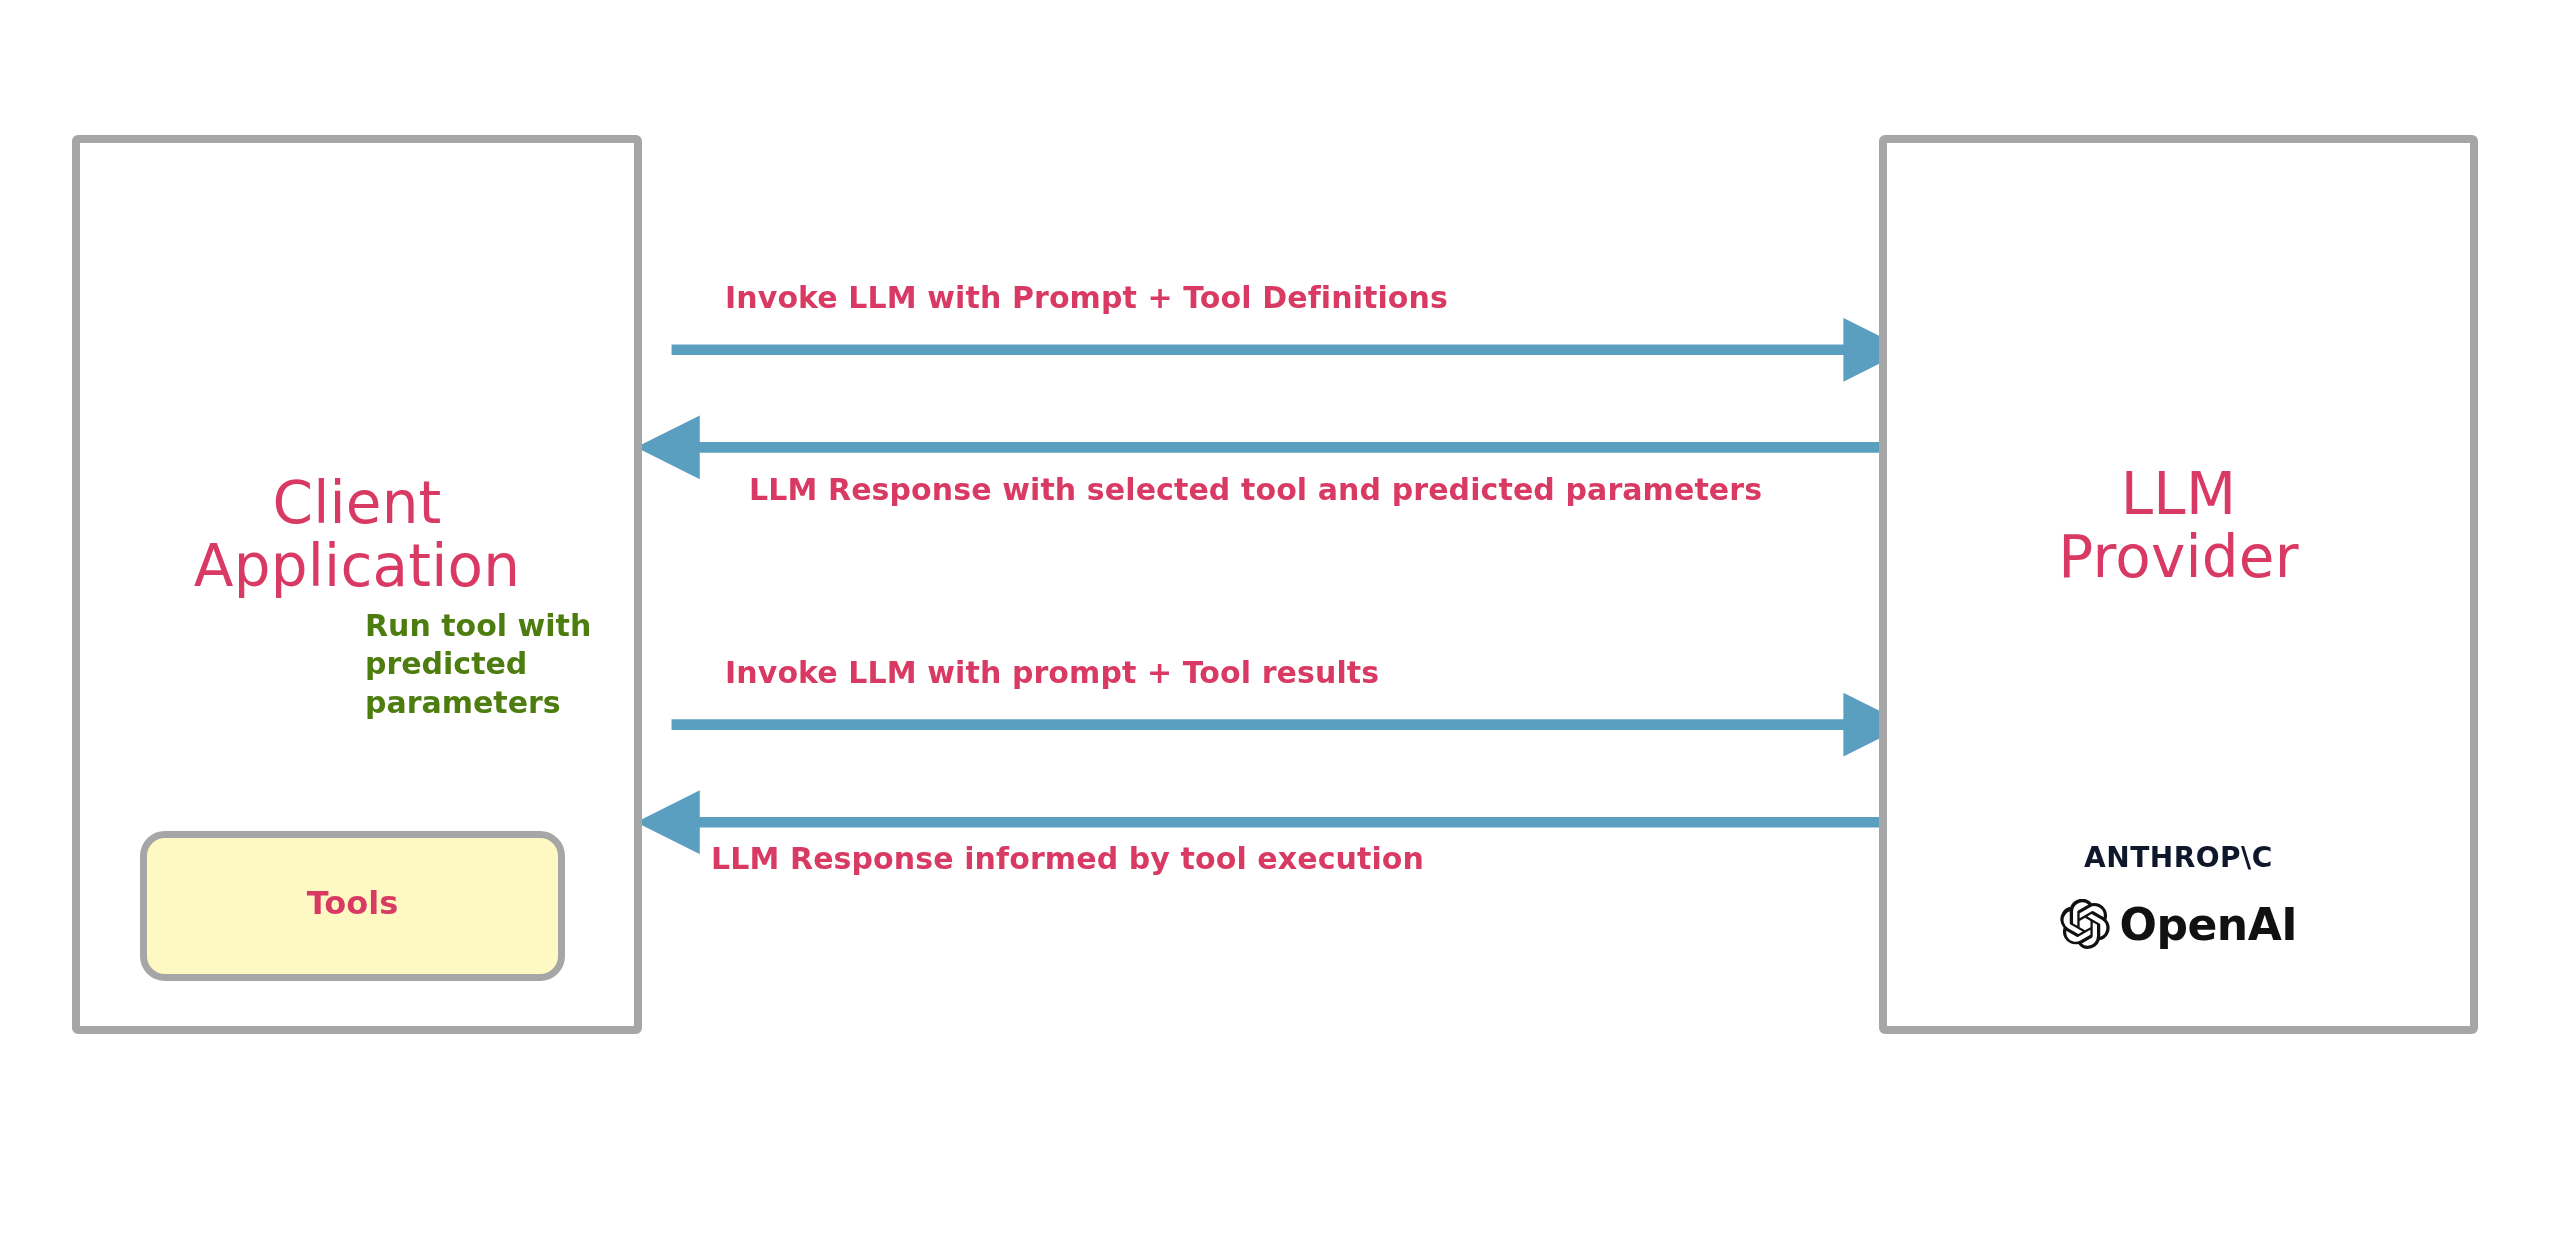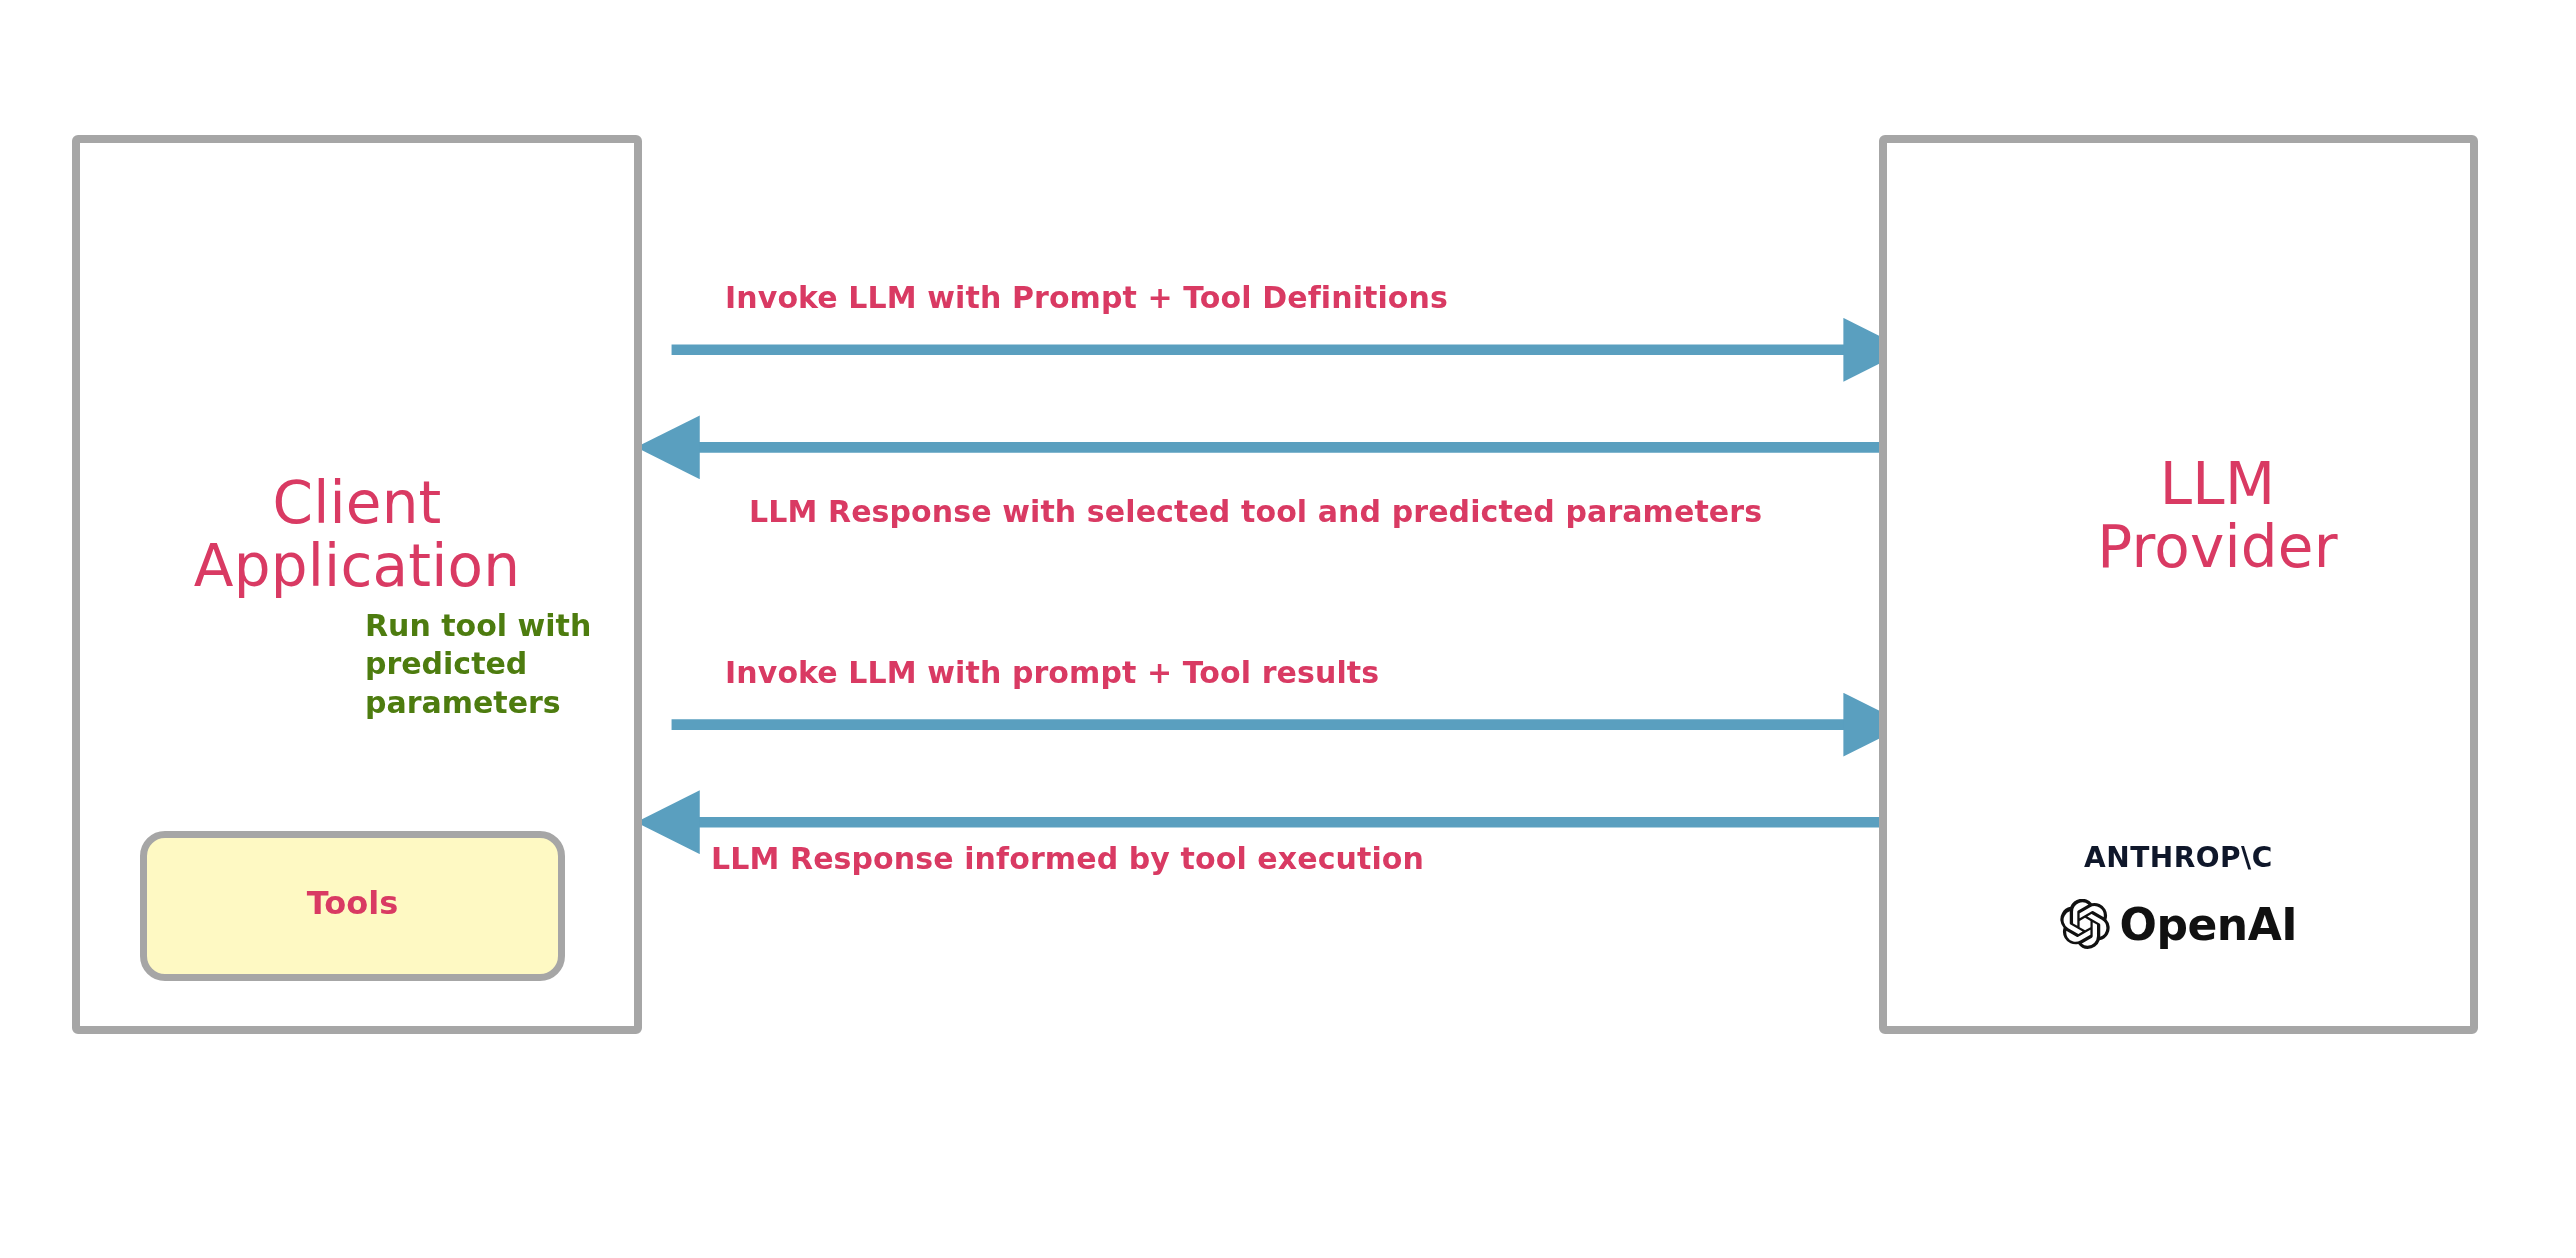--- a/index.html
+++ b/index.html
@@ -47,22 +47,21 @@
     color: #d93a63;
     font-size: 58px;
     line-height: 1.08;
     font-weight: 400;
     letter-spacing: 0.2px;
   }
   #client-title {
     top: 329px;
   }
   #provider-title {
-    top: 310px;
-    padding-left: 39px;
+    top: 320px;
   }
 
   
   #tools-box {
     position: absolute;
     left: 140px;
     top: 831px;
     width: 425px;
     height: 150px;
     border: 7.7px solid #a6a6a6;
@@ -84,21 +83,21 @@
   
   .arrow-label {
     position: absolute;
     color: #d93a63;
     font-size: 30px;
     font-weight: 700;
     white-space: nowrap;
     letter-spacing: 0.1px;
   }
   #label-invoke-1   { left: 725px;  top: 280px; }
-  #label-response-1 { left: 749px;  top: 494px; }
+  #label-response-1 { left: 749px;  top: 472px; }
   #label-invoke-2   { left: 725px;  top: 655px; }
   #label-response-2 { left: 711px;  top: 841px; }
 
   #label-run-tool {
     position: absolute;
     left: 365px;
     top: 607px;
     width: 290px;
     color: #4d7c0f;
     font-size: 30px;

